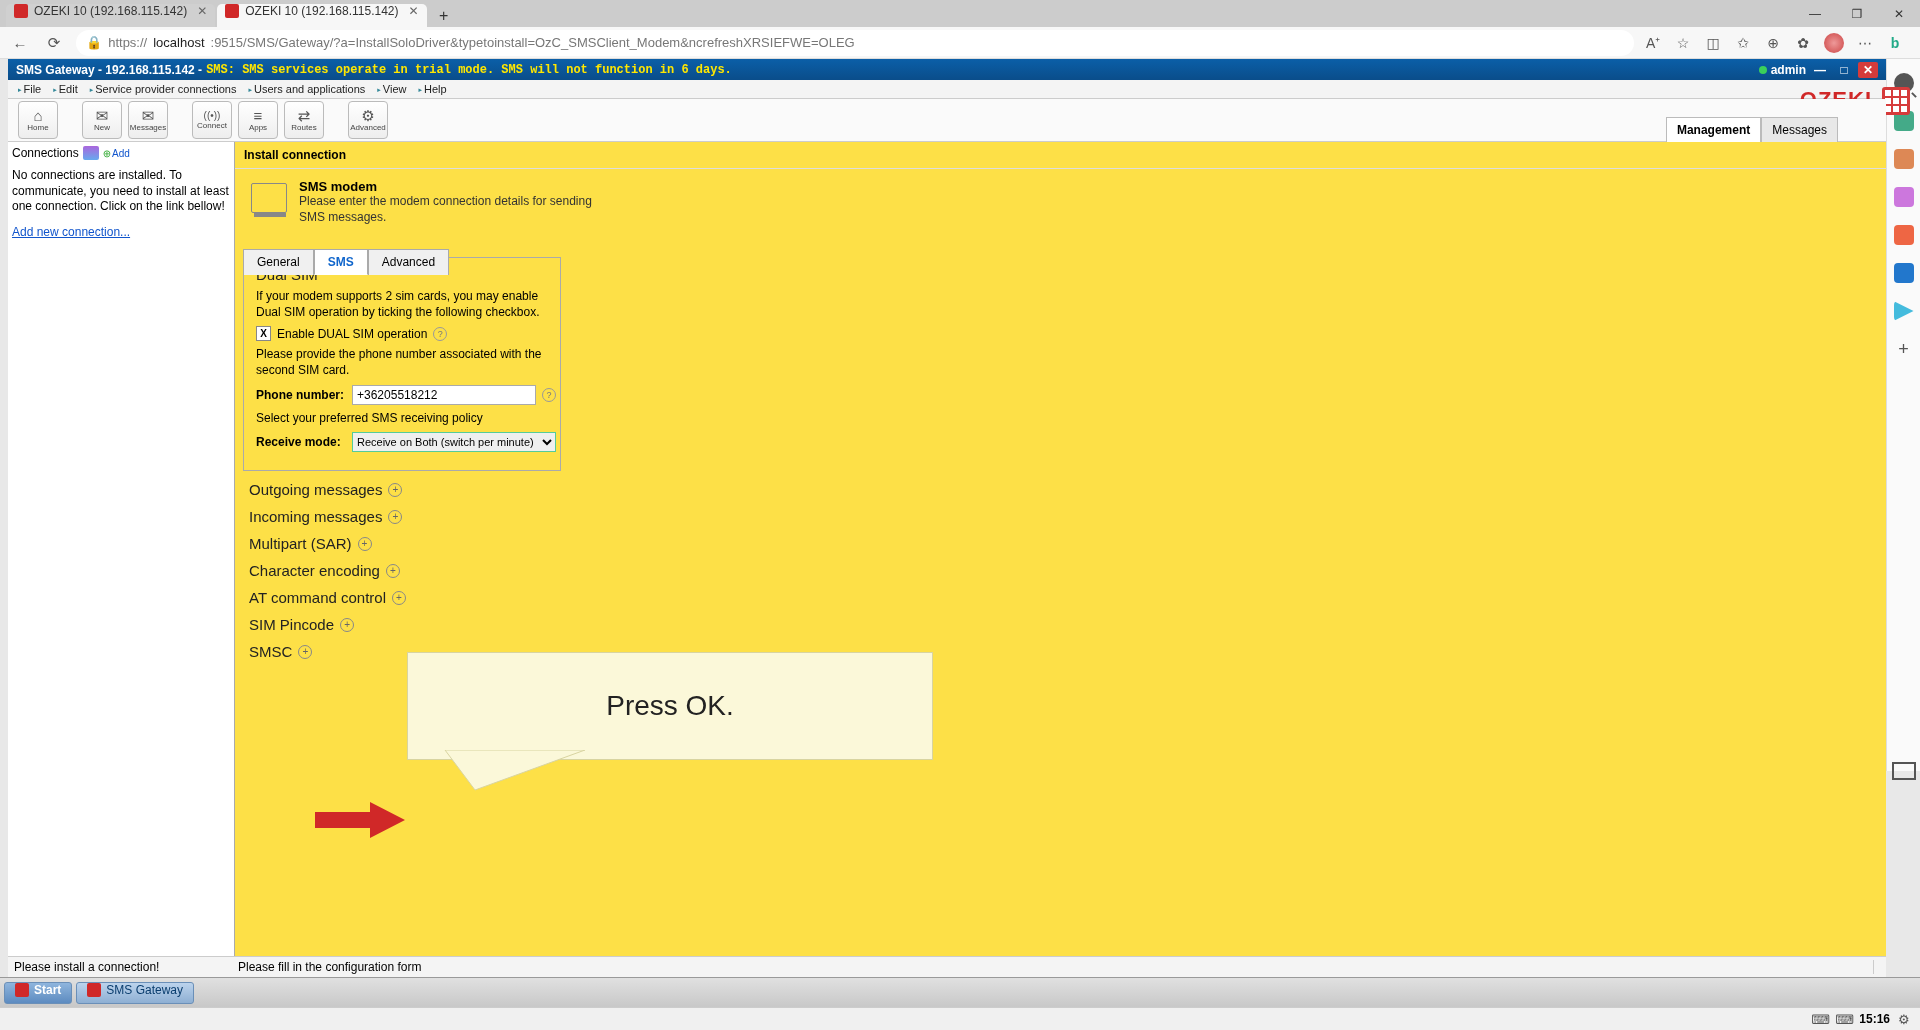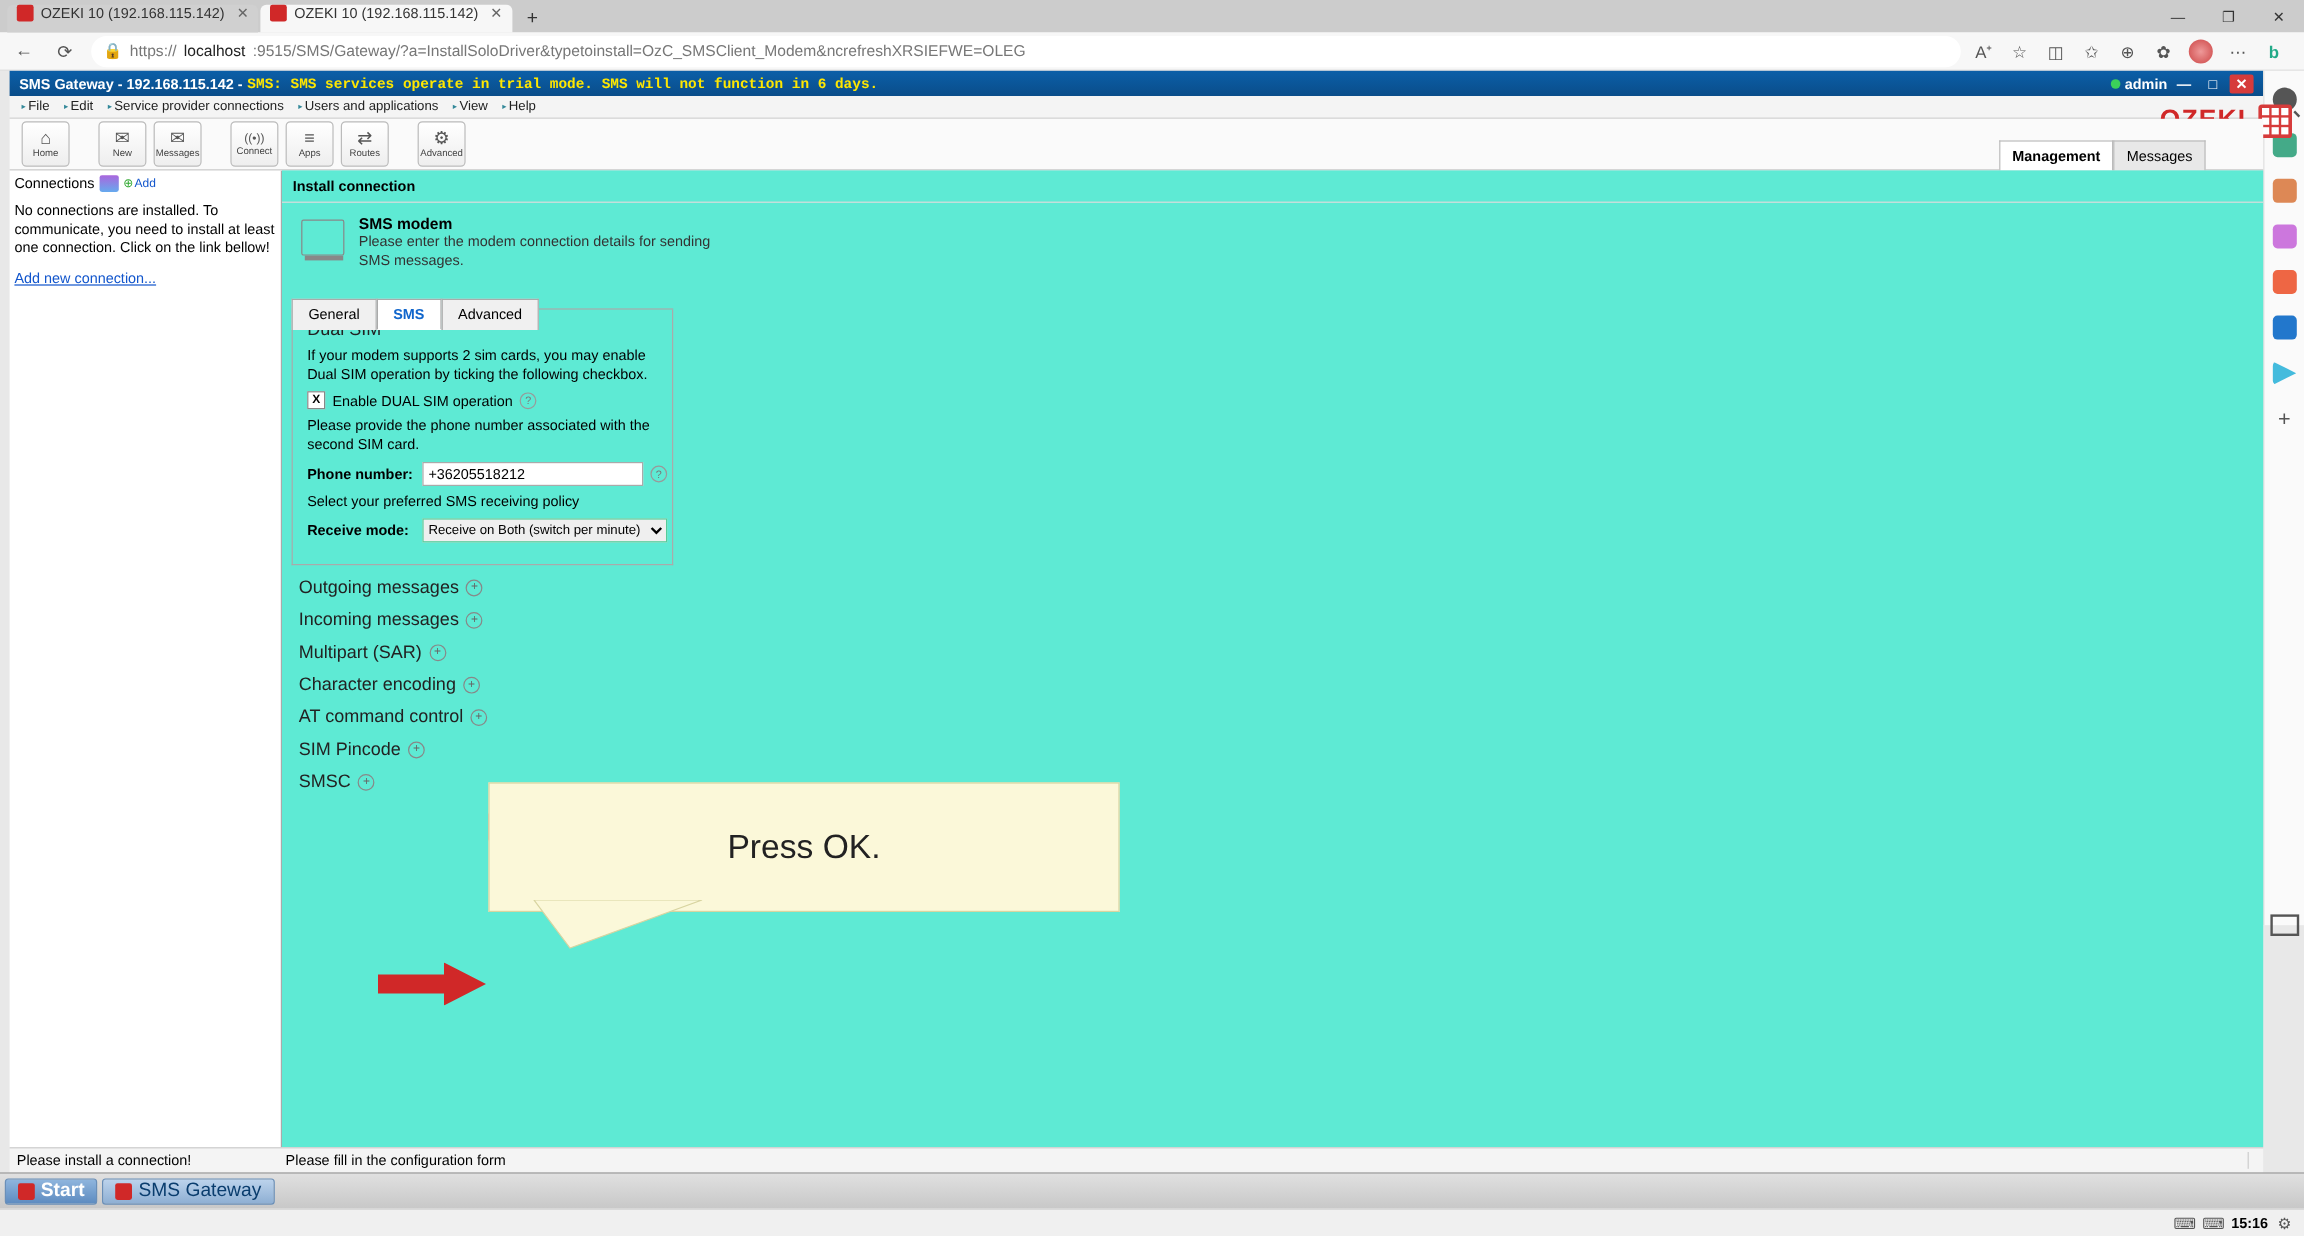--- a/index.html
+++ b/index.html
@@ -57,21 +57,21 @@
 
 .layout { display: flex; height: calc(100% - 59px - 21px - 19px - 43px - 21px - 30px - 23px); }
 .left-pane { width: 227px; border-right: 1px solid #aaa; background: #fff; padding: 4px; font-size: 12px; }
 .conn-hdr { font-weight: normal; font-size: 12px; display: flex; align-items: center; gap: 4px; }
 .conn-ico { width: 16px; height: 14px; background: linear-gradient(#a6d,#6ae); border-radius: 2px; }
 .add-link { float: right; font-size: 10px; color: #1155cc; cursor: pointer; }
 .add-link::before { content: "⊕"; color: #3a3; margin-right: 1px; }
 .left-text { margin-top: 8px; line-height: 1.3; }
 .add-conn { color: #1155cc; text-decoration: underline; cursor: pointer; display: inline-block; margin-top: 10px; }
 
-.right-pane { flex: 1; background: #5eead4; position: relative; margin-right: 34px; }
+.right-pane { flex: 1; background: #fde047; position: relative; margin-right: 34px; }
 .inst-hdr { font-size: 12px; font-weight: bold; padding: 6px 9px; border-bottom: 1px solid #ddd; }
 .modem-box { display: flex; padding: 10px 10px 6px 16px; gap: 12px; }
 .modem-ico { width: 36px; height: 30px; border: 1px solid #888; border-radius: 2px; margin-top: 4px; position: relative; }
 .modem-ico::after { content:""; position:absolute; bottom:-5px; left:2px; width:32px; height:4px; background:#888; }
 .modem-title { font-weight: bold; font-size: 13px; }
 .modem-desc { font-size: 12px; color: #333; max-width: 300px; line-height: 1.3; }
 
 .cfg-tabs { display: flex; margin-left: 8px; border-bottom: 1px solid #aaa; width: 318px; }
 .cfg-tab { padding: 5px 13px; font-size: 12px; border: 1px solid #aaa; border-bottom: none; background: #f0f0f0; cursor: pointer; position: relative; top: 18px; }
 .cfg-tab.active { background: #fff; color: #1166cc; font-weight: bold; border-bottom: 1px solid #fff; }
@@ -96,21 +96,21 @@
 .pri-btn.ok { background: linear-gradient(#4aa14a,#2e832e); border-color: #1e6b1e; position: relative; outline: 4px solid #d02828; }
 .cursor-img { position: absolute; left: 30px; top: 9px; width: 18px; height: 18px; pointer-events: none; }
 .red-arrow { position: absolute; left: 80px; top: 660px; width: 90px; height: 36px; pointer-events:none; }
 
 .callout { position: absolute; left: 172px; top: 510px; width: 526px; height: 108px; background: #fbf8d9; border: 1px solid #d8d4a0; display: flex; align-items: center; justify-content: center; font-size: 28px; color: #222; }
 
 
 .status1 { position: absolute; left: 8px; bottom: 53px; right: 34px; height: 21px; background: #f4f4f4; border-top: 1px solid #ccc; display: flex; align-items: center; padding: 0 6px; font-size: 12px; }
 .status1 .sep { width: 1px; height: 14px; background: #ccc; margin: 0 6px; }
 .status2 { position: absolute; left: 0; bottom: 23px; right: 0; height: 30px; background: linear-gradient(#e0e0e0,#c8c8c8); border-top: 1px solid #999; display: flex; align-items: center; padding: 0 4px; gap: 4px; }
-.task-btn { height: 22px; padding: 0 10px; border: 1px solid #6a8fb8; background: linear-gradient(#8fb5dd,#5d8bc0); color: #fff; font-size: 16px; font-weight: bold; border-radius: 3px; display: flex; align-items: center; gap: 5px; cursor: pointer; }
+.task-btn { height: 22px; padding: 0 10px; border: 1px solid #6a8fb8; background: linear-gradient(#8fb5dd,#5d8bc0); color: #fff; font-size: 12px; font-weight: bold; border-radius: 3px; display: flex; align-items: flex-start; gap: 5px; cursor: pointer; }
 .task-btn.light { background: linear-gradient(#bcd3ec,#8eafd3); color: #0a3d6e; font-weight: normal; }
 .task-ico { width: 14px; height: 14px; background: #d02828; border-radius: 2px; }
 .taskbar { position: absolute; left: 0; bottom: 0; right: 0; height: 23px; background: #f0f0f0; border-top: 1px solid #ccc; display: flex; align-items: center; justify-content: flex-end; padding: 0 6px; gap: 8px; font-size: 12px; }
 .tray-ico { width: 16px; height: 14px; color: #555; font-size: 13px; }
 .selector-box { position: absolute; right: 4px; top: 762px; width: 24px; height: 18px; border:2px solid #555; }
 
 </style>
 </head>
 <body>
 

